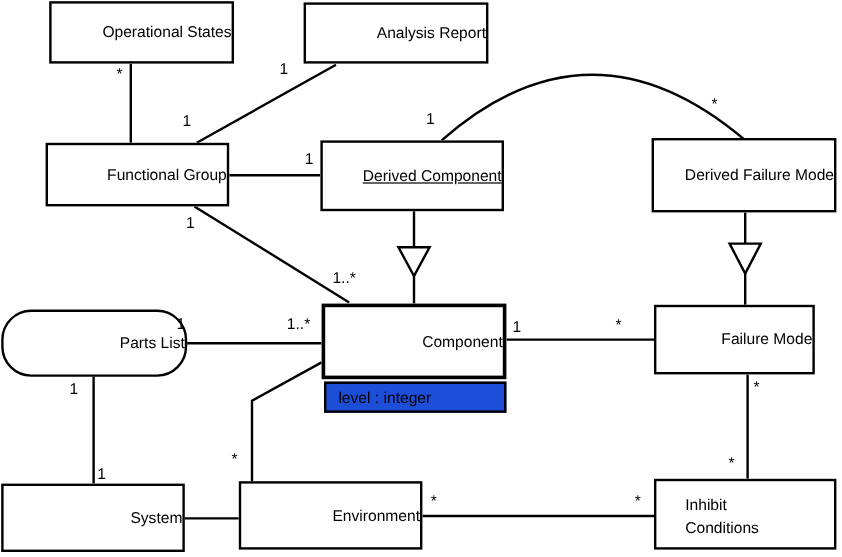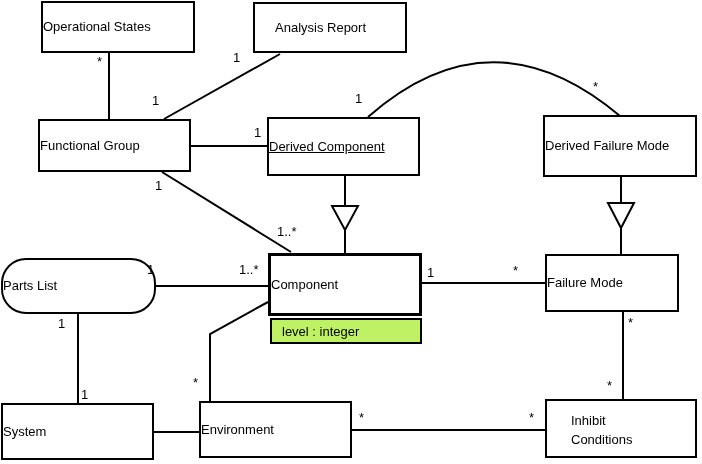--- a/index.html
+++ b/index.html
@@ -13,38 +13,38 @@
     overflow: hidden;
   }
   svg.wires { position: absolute; left: 0; top: 0; }
   .cls {
     position: absolute;
     box-sizing: border-box;
     border: 2px solid #000000;
     background: #ffffff;
     display: flex;
     align-items: center;
-    justify-content: flex-start;
+    justify-content: flex-end;
     text-align: center;
     font-size: 13px;
     line-height: 16px;
   }
   .cls.thick { border-width: 3px; }
   .cls.top-left {
     align-items: center;
     justify-content: flex-start;
     text-align: left;
     padding: 3px 0 0 24px;
   }
   .cls.top-left .wrap { width: 92px; line-height: 19px; }
   .attr-box {
     position: absolute;
     box-sizing: border-box;
     border: 2px solid #000000;
-    background: #bef264;
+    background: #1d4ed8;
     display: flex;
     align-items: center;
     justify-content: flex-start;
     font-size: 13px;
     padding-left: 10px;
   }
   .mult {
     position: absolute;
     font-size: 13px;
     line-height: 13px;

